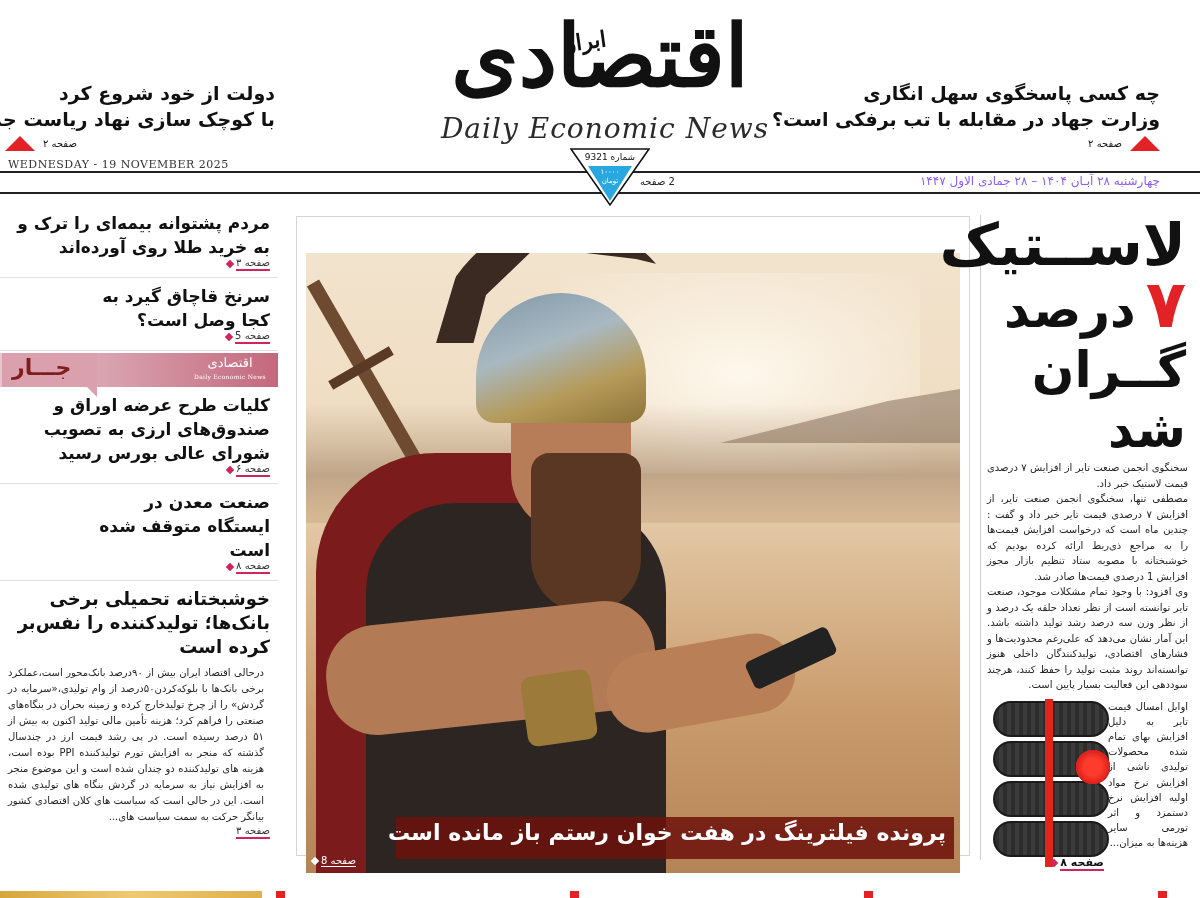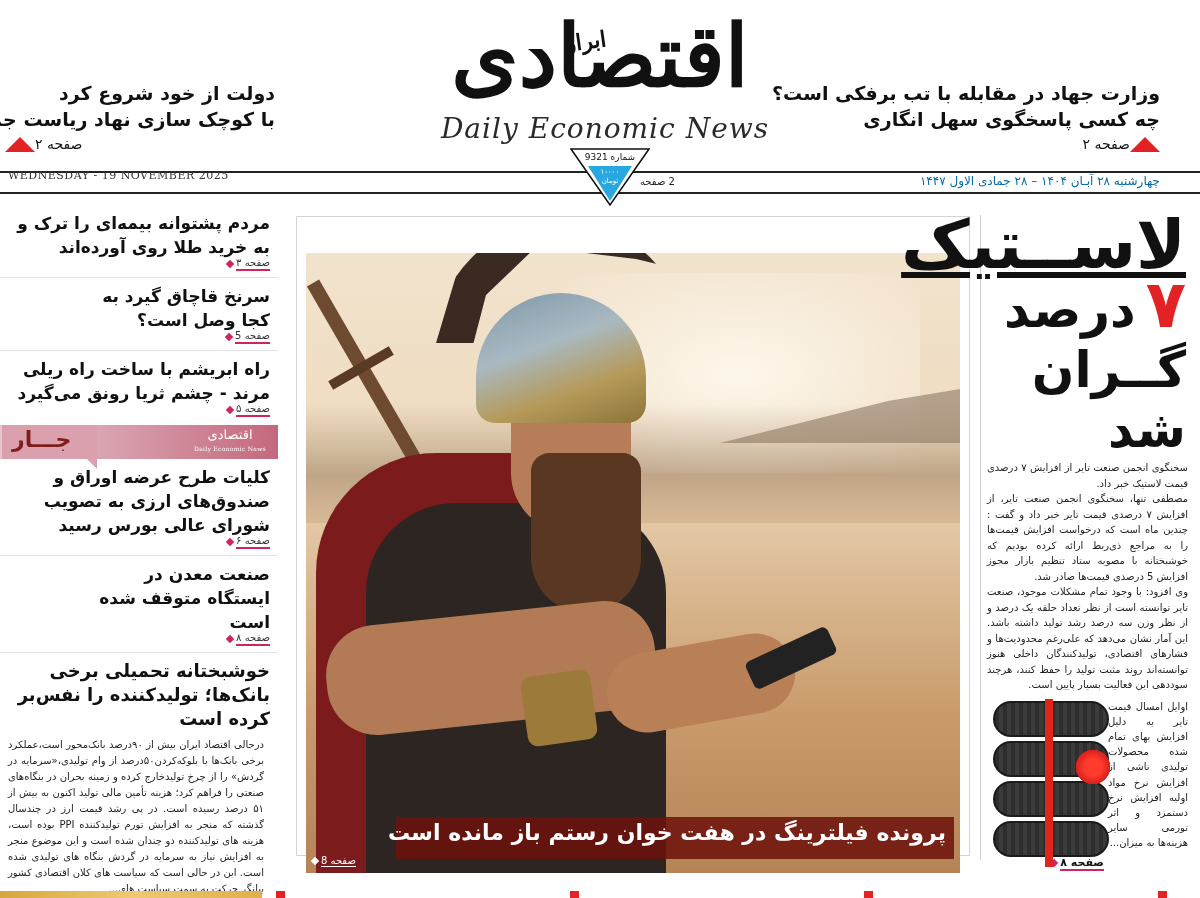--- a/index.html
+++ b/index.html
@@ -10,28 +10,28 @@
   .masthead { position: absolute; left: 400px; top: 0; width: 400px; height: 150px; text-align: center; }
   .logo-fa { position: absolute; left: 0; top: 6px; width: 400px; font-family: "DejaVu Serif", serif; font-weight: bold; font-size: 86px; line-height: 100px; color: #111; direction: rtl; letter-spacing: -2px; }
   .logo-small { position: absolute; left: 165px; top: 28px; font-family: "DejaVu Serif", serif; font-weight: bold; font-size: 22px; color: #111; direction: rtl; transform: rotate(-8deg); }
   .logo-en { position: absolute; left: 20px; top: 112px; width: 370px; font-family: "DejaVu Serif", serif; font-size: 28px; color: #2a2a2a; letter-spacing: 1px; font-style: italic; }
 
   
   .side-head { position: absolute; top: 80px; direction: rtl; font-family: "DejaVu Sans", sans-serif; font-weight: bold; color: #111; }
   .side-head .line { font-size: 19px; line-height: 26px; white-space: nowrap; }
   .side-head.left { left: 5px; width: 270px; text-align: right; }
   .side-head.right { right: 40px; width: 340px; text-align: right; }
-  .page-ref { display: flex; align-items: center; font-size: 14px; font-weight: normal; margin-top: 4px; direction: rtl; }
+  .page-ref { display: flex; align-items: center; gap: 8px; font-size: 10px; font-weight: normal; margin-top: 4px; direction: rtl; }
   .tri-red { width: 0; height: 0; border-left: 15px solid transparent; border-right: 15px solid transparent; border-bottom: 15px solid #e32226; }
   .side-head.left .page-ref { justify-content: flex-end; flex-direction: row; }
 
   
   .rule { position: absolute; left: 0; width: 1200px; height: 2px; background: #222; }
-  .date-en { position: absolute; left: 8px; top: 169px; font-family: "DejaVu Serif", serif; font-size: 11px; letter-spacing: 0.5px; color: #333; }
-  .date-fa { position: absolute; right: 40px; top: 174px; font-size: 12px; color: #0369a1; direction: rtl; }
+  .date-en { position: absolute; left: 8px; top: 158px; font-family: "DejaVu Serif", serif; font-size: 11px; letter-spacing: 0.5px; color: #333; }
+  .date-fa { position: absolute; right: 40px; top: 174px; font-size: 12px; color: #8b5cf6; direction: rtl; }
   .pages-count { position: absolute; left: 640px; top: 176px; font-size: 10px; direction: rtl; color: #222; }
 
   
   .issue-tri { position: absolute; left: 570px; top: 148px; width: 80px; height: 58px; }
   .issue-no { position: absolute; left: 580px; top: 152px; width: 60px; text-align: center; font-size: 9px; direction: rtl; color: #111; }
   .price-box { position: absolute; left: 591px; top: 168px; width: 38px; text-align: center; font-size: 7px; color: #fff; line-height: 9px; }
 
   
   .left-col { position: absolute; left: 0; top: 205px; width: 278px; direction: rtl; }
   .news-item { position: relative; padding: 6px 8px 6px 4px; border-bottom: 1px solid #e2e2e2; }
@@ -71,21 +71,21 @@
 
   .caption-bar { position: absolute; left: 90px; bottom: 14px; right: 6px; height: 42px; background: rgba(110,18,12,0.86); }
   .caption-text { position: absolute; right: 8px; top: 3px; font-weight: bold; font-size: 22px; color: #fff; direction: rtl; white-space: nowrap; }
   .photo-ref { position: absolute; left: 6px; bottom: 6px; font-size: 10px; color: #fff; direction: rtl; display: flex; flex-direction: row-reverse; gap: 3px; align-items: center; }
   .photo-ref .txt { border-bottom: 1px solid #fff; }
   .photo-ref .diamond { background: #fff; }
 
   
   .right-col { position: absolute; left: 980px; top: 215px; width: 214px; direction: rtl; border-left: 1px solid #cfcfcf; padding-left: 6px; height: 645px; }
   .big-head { text-align: right; font-weight: bold; color: #111; line-height: 60px; padding-right: 8px; }
-  .big-head .l1 { font-size: 67px; text-decoration: underline; }
+  .big-head .l1 { font-size: 58px; }
   .big-head .l2 { font-size: 50px; }
   .big-head .l2 .red-num { color: #e32226; font-size: 66px; margin-left: 10px; }
   .big-head .l3 { font-size: 50px; }
   .rc-text { font-size: 10px; line-height: 15.5px; text-align: justify; color: #222; padding-right: 6px; }
   .rc-text p { margin-bottom: 0; }
   .tire-wrap { position: relative; height: 170px; margin-top: 6px; }
   .tire-text { position: absolute; right: 6px; top: 0; width: 80px; font-size: 10px; line-height: 15.2px; text-align: justify; color: #222; }
   .tires { position: absolute; left: 0; top: 0; width: 126px; height: 170px; }
   .tire { position: absolute; left: 6px; width: 116px; height: 36px; background: repeating-linear-gradient(90deg, #2d2d2d 0 4px, #3b3b3b 4px 8px); border-radius: 18px; border: 2px solid #1b1b1b; }
   .ribbon-v { position: absolute; left: 58px; top: 0; width: 8px; height: 168px; background: #e0251b; }
@@ -110,22 +110,22 @@
 <div class="side-head left">
   <div class="line">دولت از خود شروع کرد</div>
   <div class="line">با کوچک سازی نهاد ریاست جمهوری</div>
   <div class="page-ref">
     <span>صفحه ۲</span>
     <span class="tri-red"></span>
   </div>
 </div>
 
 <div class="side-head right">
+  <div class="line">چه کسی پاسخگوی سهل انگاری</div>
   <div class="line">وزارت جهاد در مقابله با تب برفکی است؟</div>
-  <div class="line">چه کسی پاسخگوی سهل انگاری</div>
   <div class="page-ref">
     <span class="tri-red"></span>
     <span>صفحه ۲</span>
   </div>
 </div>
 
 <div class="rule" style="top:171px;"></div>
 <div class="rule" style="top:192px;"></div>
 <div class="date-en">WEDNESDAY - 19 NOVEMBER 2025</div>
 <div class="date-fa">چهارشنبه ۲۸ آبـان ۱۴۰۴ – ۲۸ جمادی الاول ۱۴۴۷</div>
@@ -147,27 +147,20 @@
     <div class="news-ref">
       <span class="diamond"></span>
       <span class="txt">صفحه ۳</span>
     </div>
   </div>
   <div class="news-item">
     <div class="news-title" style="padding-left:90px;">سرنخ قاچاق گیرد به کجا وصل است؟</div>
     <div class="news-ref">
       <span class="diamond"></span>
       <span class="txt">صفحه 5</span>
-    </div>
-  </div>
-  <div class="news-item" style="border-bottom:none;">
-    <div class="news-title">راه ابریشم با ساخت راه ریلی مرند - چشم ثریا رونق می‌گیرد</div>
-    <div class="news-ref">
-      <span class="diamond"></span>
-      <span class="txt">صفحه ۵</span>
     </div>
   </div>
 
   <div class="jar-banner">
     <div class="jar-tab">
       <div class="jar-word">جـــار</div>
     </div>
     <div class="jar-logo">
       <span>اقتصادی</span>
       <small>Daily Economic News</small>
@@ -227,21 +220,21 @@
 </div>
 
 <div class="right-col">
   <div class="big-head">
     <div class="l1">لاســتیک</div>
     <div class="l2"><span class="red-num">۷</span><span>درصد</span></div>
     <div class="l3">گــران شد</div>
   </div>
   <div class="rc-text">
     <p>سخنگوی انجمن صنعت تایر از افزایش ۷ درصدی قیمت لاستیک خبر داد.</p>
-    <p>مصطفی تنها، سخنگوی انجمن صنعت تایر، از افزایش ۷ درصدی قیمت تایر خبر داد و گفت : چندین ماه است که درخواست افزایش قیمت‌ها را به مراجع ذی‌ربط ارائه کرده بودیم که خوشبختانه با مصوبه ستاد تنظیم بازار مجوز افزایش 5 درصدی قیمت‌ها صادر شد.</p>
+    <p>مصطفی تنها، سخنگوی انجمن صنعت تایر، از افزایش ۷ درصدی قیمت تایر خبر داد و گفت : چندین ماه است که درخواست افزایش قیمت‌ها را به مراجع ذی‌ربط ارائه کرده بودیم که خوشبختانه با مصوبه ستاد تنظیم بازار مجوز افزایش 1 درصدی قیمت‌ها صادر شد.</p>
     <p>وی افزود: با وجود تمام مشکلات موجود، صنعت تایر توانسته است از نظر تعداد حلقه یک درصد و از نظر وزن سه درصد رشد تولید داشته باشد. این آمار نشان می‌دهد که علی‌رغم محدودیت‌ها و فشارهای اقتصادی، تولیدکنندگان داخلی هنوز توانسته‌اند روند مثبت تولید را حفظ کنند، هرچند سوددهی این فعالیت بسیار پایین است.</p>
   </div>
   <div class="tire-wrap">
     <div class="tire-text">اوایل امسال قیمت تایر به دلیل افزایش بهای تمام شده محصولات تولیدی ناشی از افزایش نرخ مواد اولیه افزایش نرخ دستمزد و اثر تورمی سایر هزینه‌ها به میزان...</div>
     <div class="tires">
       <div class="tire" style="top:2px;"></div>
       <div class="tire" style="top:42px;"></div>
       <div class="tire" style="top:82px;"></div>
       <div class="tire" style="top:122px;"></div>
       <div class="ribbon-v"></div>

